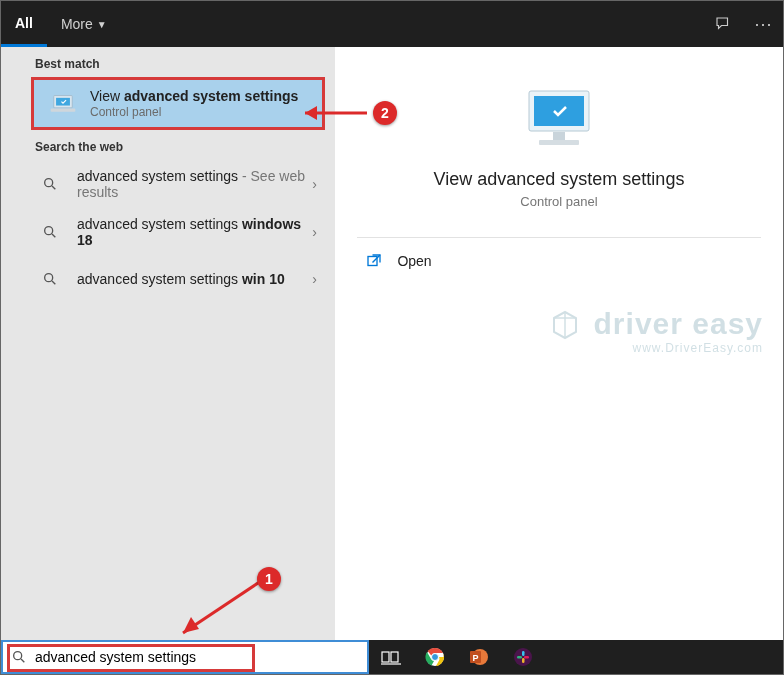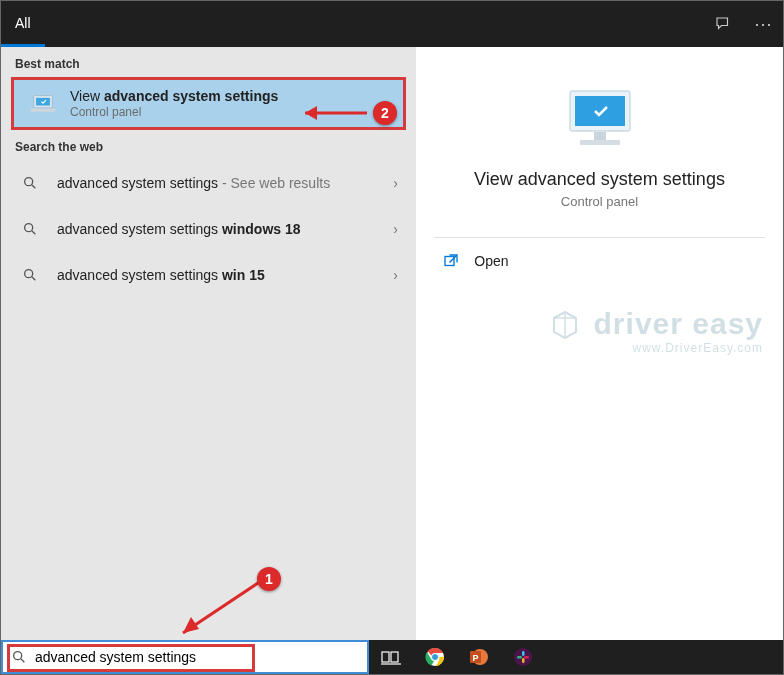--- a/index.html
+++ b/index.html
@@ -1,29 +1,29 @@
 <!DOCTYPE html>
 <html><head>
 <meta charset="utf-8">
 <style>
   * { box-sizing: border-box; margin: 0; padding: 0; font-family: "Segoe UI", Arial, sans-serif; }
   body { width: 784px; height: 675px; background: #fff; position: relative; overflow: hidden; border: 1px solid #666; }
 
   
   .topbar { background: #1f1f1f; height: 46px; display: flex; align-items: stretch; color: #ccc; font-size: 14px; }
   .tab { padding: 0 14px; display: flex; align-items: center; cursor: pointer; color: #d0d0d0; }
-  .tab.active { color: #fff; border-bottom: 3px solid #0078d7; background: #1f1f1f; font-weight: 400; }
+  .tab.active { color: #fff; border-bottom: 3px solid #0078d7; background: #1f1f1f; font-weight: 700; }
   .tab .chev { margin-left: 4px; font-size: 10px; }
   .topbar-spacer { flex: 1; }
   .top-icon { width: 40px; display: flex; align-items: center; justify-content: center; color: #ccc; cursor: pointer; }
   .top-icon svg { width: 18px; height: 18px; }
 
   
   .main { display: flex; height: 594px; background: #e6e6e6; }
-  .left { width: 415px; background: #e6e6e6; display: flex; flex-direction: column; position: relative; }
+  .left { width: 334px; background: #e6e6e6; display: flex; flex-direction: column; position: relative; padding-left: 20px; }
   .right { flex: 1; background: #fff; padding: 0; position: relative; display: flex; flex-direction: column; align-items: center; }
 
   .section-head { font-size: 12px; font-weight: 600; color: #333; padding: 10px 14px 6px; }
 
   .result { display: flex; align-items: center; padding: 8px 14px; cursor: pointer; position: relative; }
   .result.best { background: #a9d1ec; border: 3px solid #d63a3a; margin: 0 10px 0 10px; }
   .result .ricon { width: 30px; height: 30px; margin-right: 12px; display: flex; align-items: center; justify-content: center; }
   .result .rtext { flex: 1; font-size: 14px; color: #222; }
   .result .rsub { font-size: 12px; color: #6b6b6b; margin-top: 1px; }
   .result .chevr { color: #767676; font-size: 14px; padding: 0 4px; }
@@ -60,20 +60,24 @@
   .arrow polygon { fill: #dc2a2a; }
 
   .laptop-icon { width: 26px; height: 20px; }
   .big-monitor { width: 80px; height: 64px; }
 </style>
 </head>
 <body>
 
 <div class="topbar">
   <div class="tab active">All</div>
+  <div class="tab">
+    <span>More</span>
+    <span class="chev">▼</span>
+  </div>
   <div class="topbar-spacer"></div>
   <div class="top-icon">
     <svg viewBox="0 0 24 24" fill="none" stroke="#ccc" stroke-width="1.5">
         <path d="M4 4h14v10H10l-4 4v-4H4z"></path>
       </svg>
   </div>
   <div class="top-icon" style="font-size:18px;">···</div>
 </div>
 
 <div class="main">
@@ -124,21 +128,21 @@
     </div>
 
     <div class="result webres">
       <div class="ricon">
         <svg viewBox="0 0 24 24" fill="none" stroke-width="2">
             <circle cx="10" cy="10" r="6"></circle>
             <line x1="15" y1="15" x2="20" y2="20"></line>
           </svg>
       </div>
       <div class="rtext">
-        <span>advanced system settings </span><b>win 15</b>
+        <span>advanced system settings </span><b>win 10</b>
       </div>
       <div class="chevr">›</div>
     </div>
   </div>
 
   <div class="right">
     <div class="preview-icon">
       <svg class="big-monitor" viewBox="0 0 80 64">
           <rect x="10" y="4" width="60" height="40" rx="2" fill="#eaf3f8" stroke="#b6c9d4"></rect>
           <rect x="15" y="9" width="50" height="30" fill="#2e9fe0"></rect>

